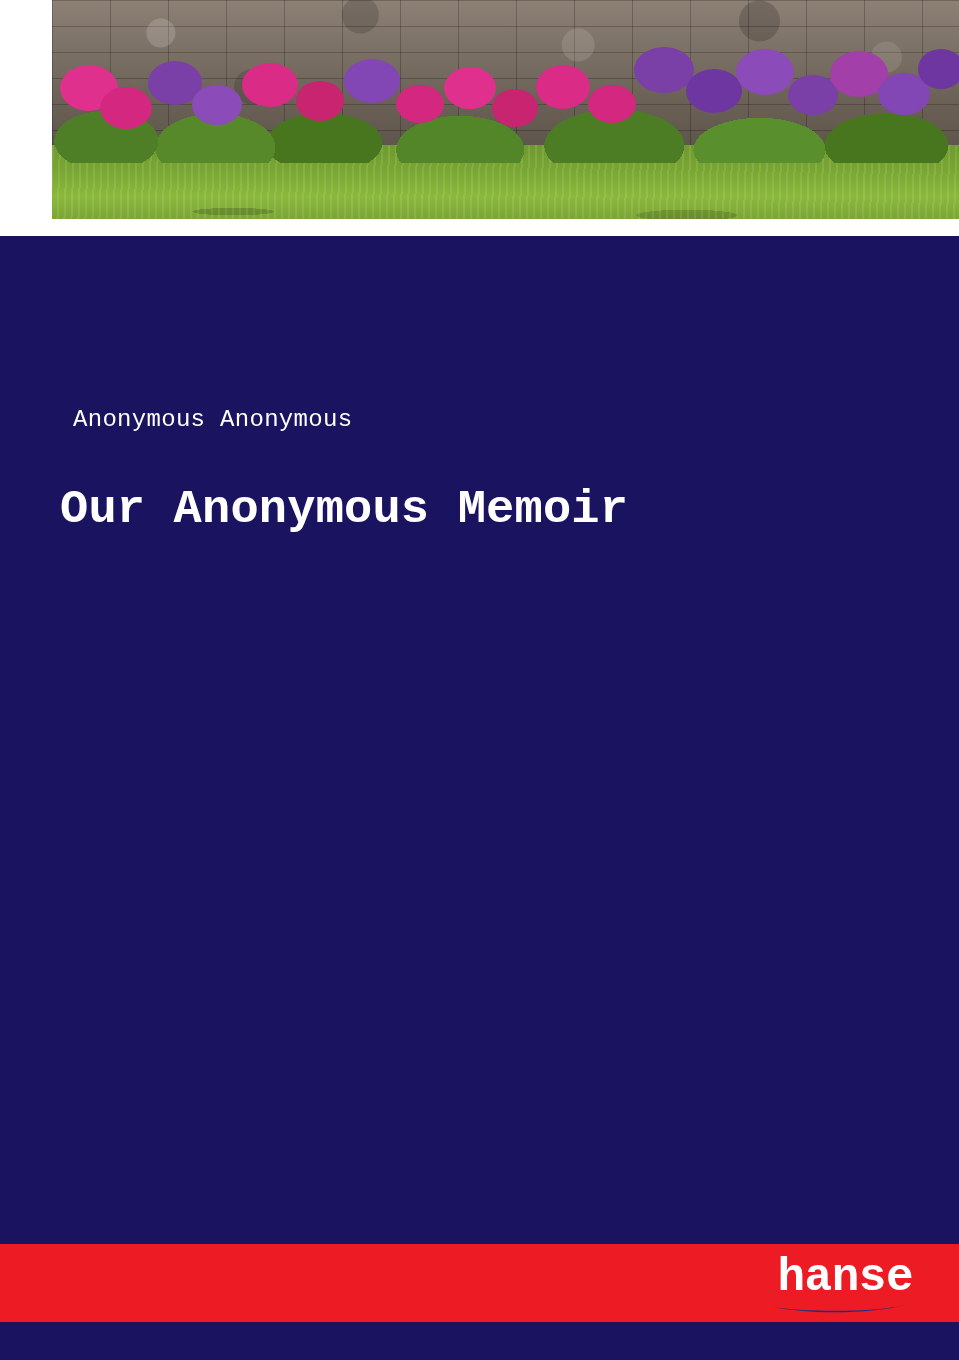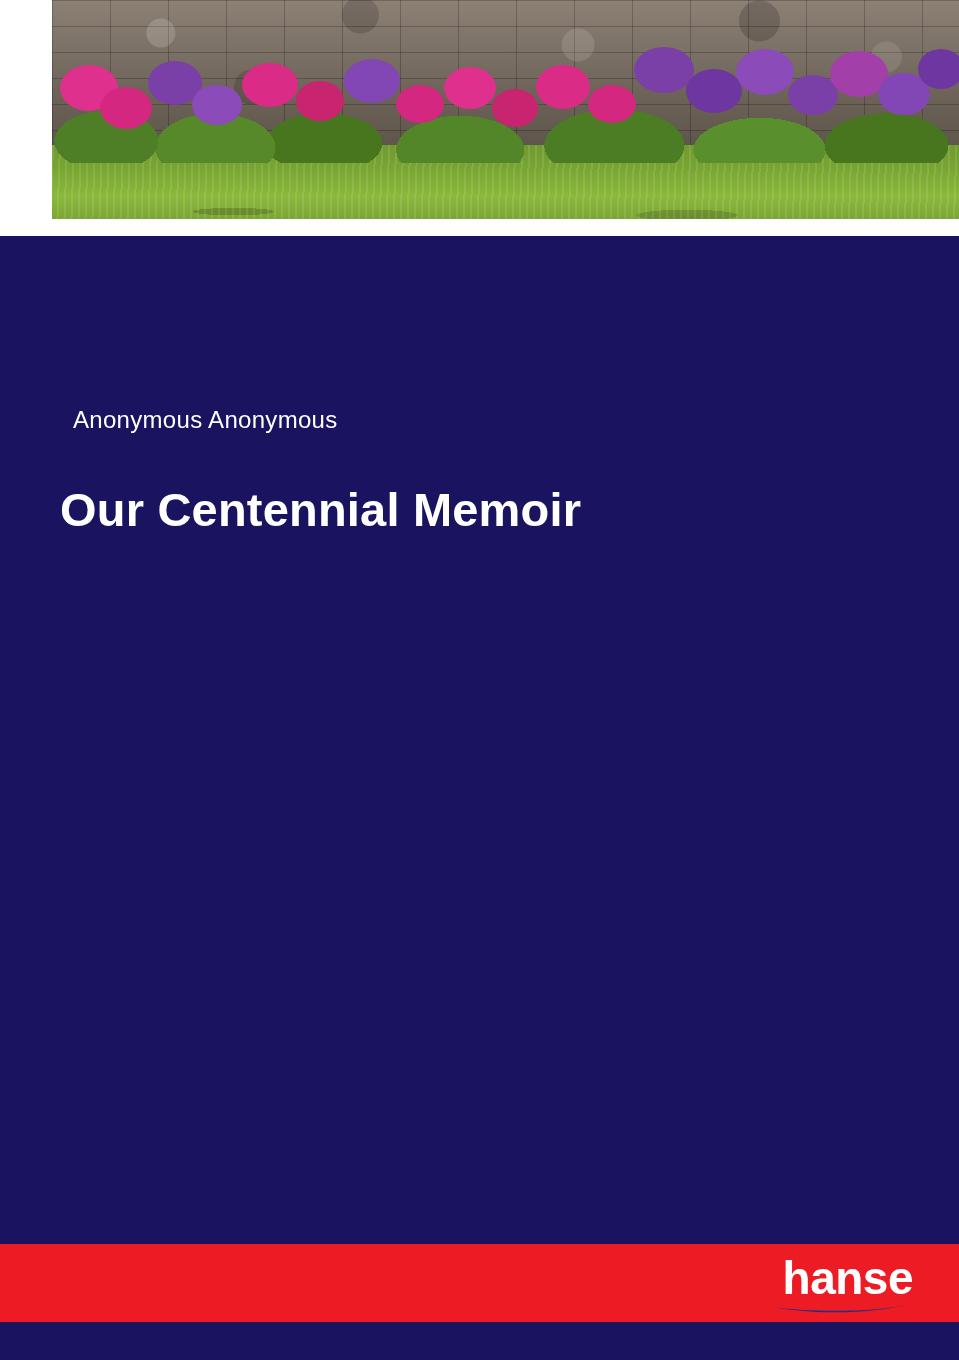--- a/index.html
+++ b/index.html
@@ -13,20 +13,21 @@
     font-family: "Liberation Sans", sans-serif;
     overflow: hidden;
   }
 
   .cover {
     position: relative;
     width: 959px;
     height: 1360px;
     background: #14532d;
     overflow: hidden;
+    font-family: Liberation Mono, monospace;
   }
 
   
   .top-band {
     position: absolute;
     left: 0;
     top: 0;
     width: 959px;
     height: 236px;
     background: #ffffff;
@@ -228,21 +229,21 @@
       <div class="bloom" style="left:778px;top:16px; width:58px; height:46px; background:#a23fa8;"></div>
       <div class="bloom" style="left:826px;top:38px; width:52px; height:42px; background:#8247b4;"></div>
       <div class="bloom" style="left:866px;top:14px; width:46px; height:40px; background:#6e36a0;"></div>
     </div>
   </div>
 
   <div class="body-panel"></div>
 
   <div class="author">Anonymous Anonymous</div>
 
-  <div class="title">Our Centennial Memoir</div>
+  <div class="title">Our Anonymous Memoir</div>
 
   <div class="red-band"></div>
 
   <div class="logo">
     <div class="logo-text">hanse</div>
     <svg class="logo-swoosh" viewBox="0 0 138 12">
       <path d="M0 4 C 34 11, 96 12, 137 1 C 108 9, 40 10, 0 4 Z" fill="#1b2f8a"></path>
     </svg>
   </div>
 

